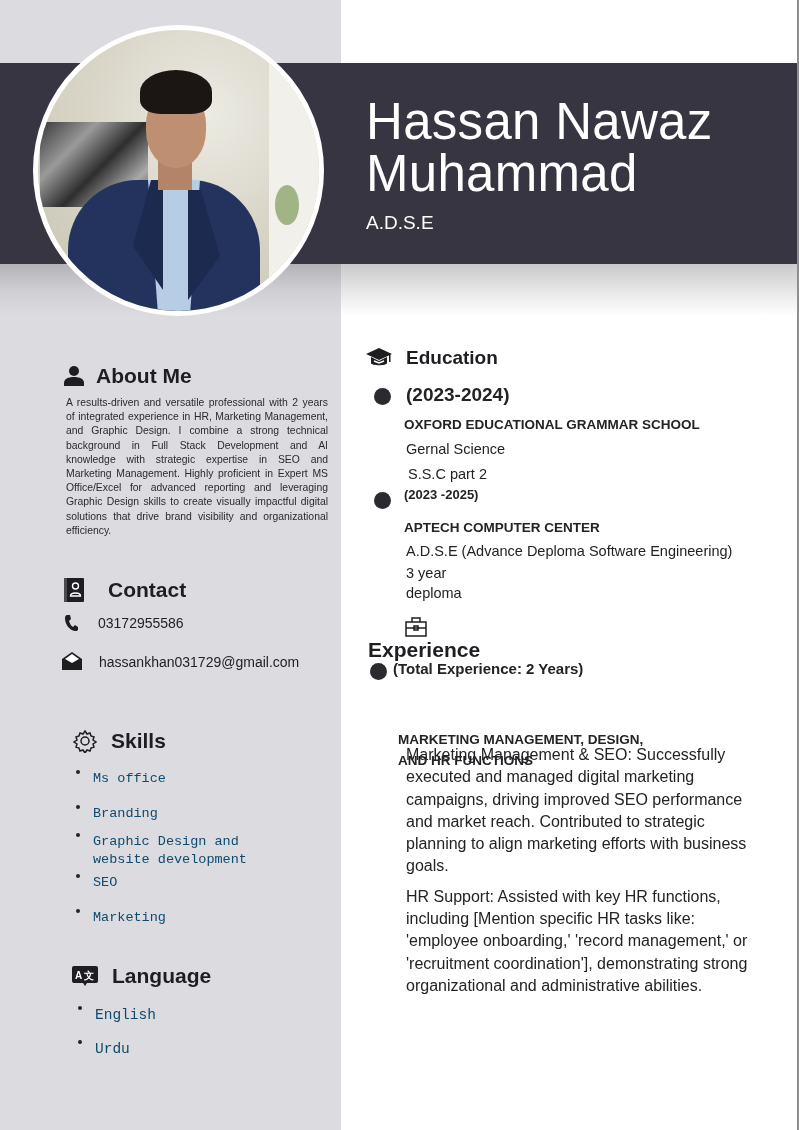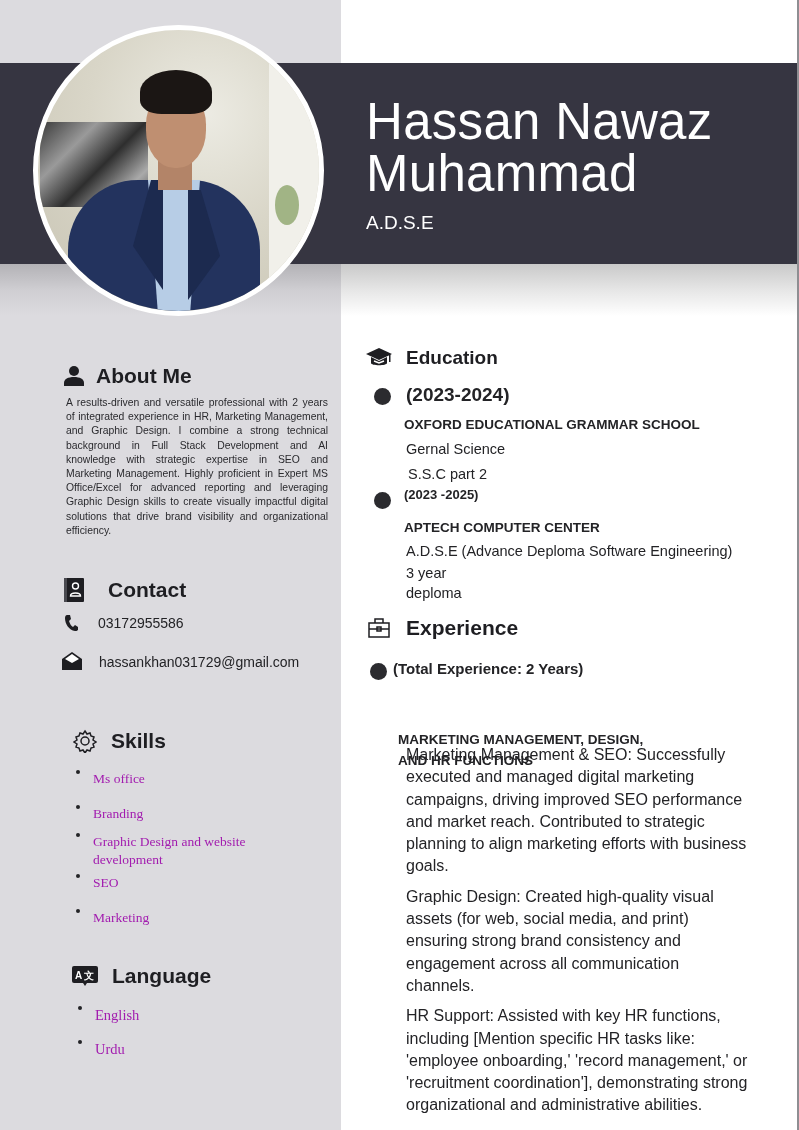--- a/index.html
+++ b/index.html
@@ -41,21 +41,21 @@
 
   .sec-head { position: absolute; display: flex; align-items: center; font-family: "Liberation Sans", sans-serif;
     font-weight: 700; color: #1e1e22; }
   .sec-head .ic { display: inline-flex; align-items: center; justify-content: center; }
 
   .about-text { position: absolute; left: 66px; top: 396px; width: 262px; font-family: "Liberation Sans", sans-serif;
     font-size: 10.4px; line-height: 14.2px; text-align: justify; color: #2a2a2e; }
 
   .contact-row { position: absolute; display: flex; align-items: center; font-family: "Liberation Sans", sans-serif; font-size: 14px; color: #232326; }
 
-  .bullets { position: absolute; list-style: none; font-family: Liberation Serif, serif; color: #a21caf; }
+  .bullets { position: absolute; list-style: none; font-family: Liberation Mono, monospace; color: #0c4a6e; }
   .bullets li { position: relative; padding-left: 20px; }
   .bullets li::before { content: ""; position: absolute; left: 3px; width: 4px; height: 4px; border-radius: 50%; background: #232326; }
 
   .dot { position: absolute; width: 17px; height: 17px; border-radius: 50%; background: #2b2b2f; }
   .txt { position: absolute; font-family: "Liberation Sans", sans-serif; color: #232326; white-space: nowrap; }
   .bold { font-weight: 700; }
   .exp-body { position: absolute; left: 398px; top: 736px; width: 360px; font-family: "Liberation Sans", sans-serif;
     font-size: 16px; line-height: 22.3px; color: #232326; }
   .exp-body p { margin: 8px; }
 </style>
@@ -182,21 +182,21 @@
 <div class="txt" style="left:406px; top:441px; font-size:14.5px;">Gernal Science</div>
 <div class="txt" style="left:408px; top:466px; font-size:14.5px;">S.S.C part 2</div>
 
 <div class="dot" style="left:374px; top:492px;"></div>
 <div class="txt bold" style="left:404px; top:487px; font-size:13px;">(2023 -2025)</div>
 <div class="txt bold" style="left:404px; top:520px; font-size:13.5px;">APTECH COMPUTER CENTER</div>
 <div class="txt" style="left:406px; top:543px; font-size:14.5px;">A.D.S.E (Advance Deploma Software Engineering)</div>
 <div class="txt" style="left:406px; top:565px; font-size:14.5px;">3 year</div>
 <div class="txt" style="left:406px; top:585px; font-size:14.5px;">deploma</div>
 
-<div class="sec-head" style="left:368px; top:616px; font-size:21px;">
+<div class="sec-head" style="left:368px; top:616px; font-size:21px;flex-direction:column;">
   <span class="ic" style="width:22px; height:22px; margin-right:16px;">
     <svg width="22" height="22" viewBox="0 0 22 22">
         <g fill="none" stroke="#1e1e22" stroke-width="1.5">
           <rect x="1" y="6" width="20" height="14"></rect>
           <path d="M7 6 V2 H15 V6"></path>
           <path d="M1 12 H21"></path>
           <rect x="9" y="10" width="4" height="4"></rect>
         </g>
       </svg>
   </span>
@@ -205,15 +205,14 @@
 
 <div class="dot" style="left:370px; top:663px;"></div>
 <div class="txt bold" style="left:393px; top:660px; font-size:15px;">(Total Experience: 2 Years)</div>
 <div class="txt bold" style="left:398px; top:685px; font-size:13.5px; line-height:21px;margin-top:44px;">
   <div>MARKETING MANAGEMENT, DESIGN,</div>
   <div>AND HR FUNCTIONS</div>
 </div>
 
 <div class="exp-body">
   <p>Marketing Management &amp; SEO: Successfully executed and managed digital marketing campaigns, driving improved SEO performance and market reach. Contributed to strategic planning to align marketing efforts with business goals.</p>
-  <p>Graphic Design: Created high-quality visual assets (for web, social media, and print) ensuring strong brand consistency and engagement across all communication channels.</p>
   <p>HR Support: Assisted with key HR functions, including [Mention specific HR tasks like: 'employee onboarding,' 'record management,' or 'recruitment coordination'], demonstrating strong organizational and administrative abilities.</p>
 </div>
 
 </body></html>

